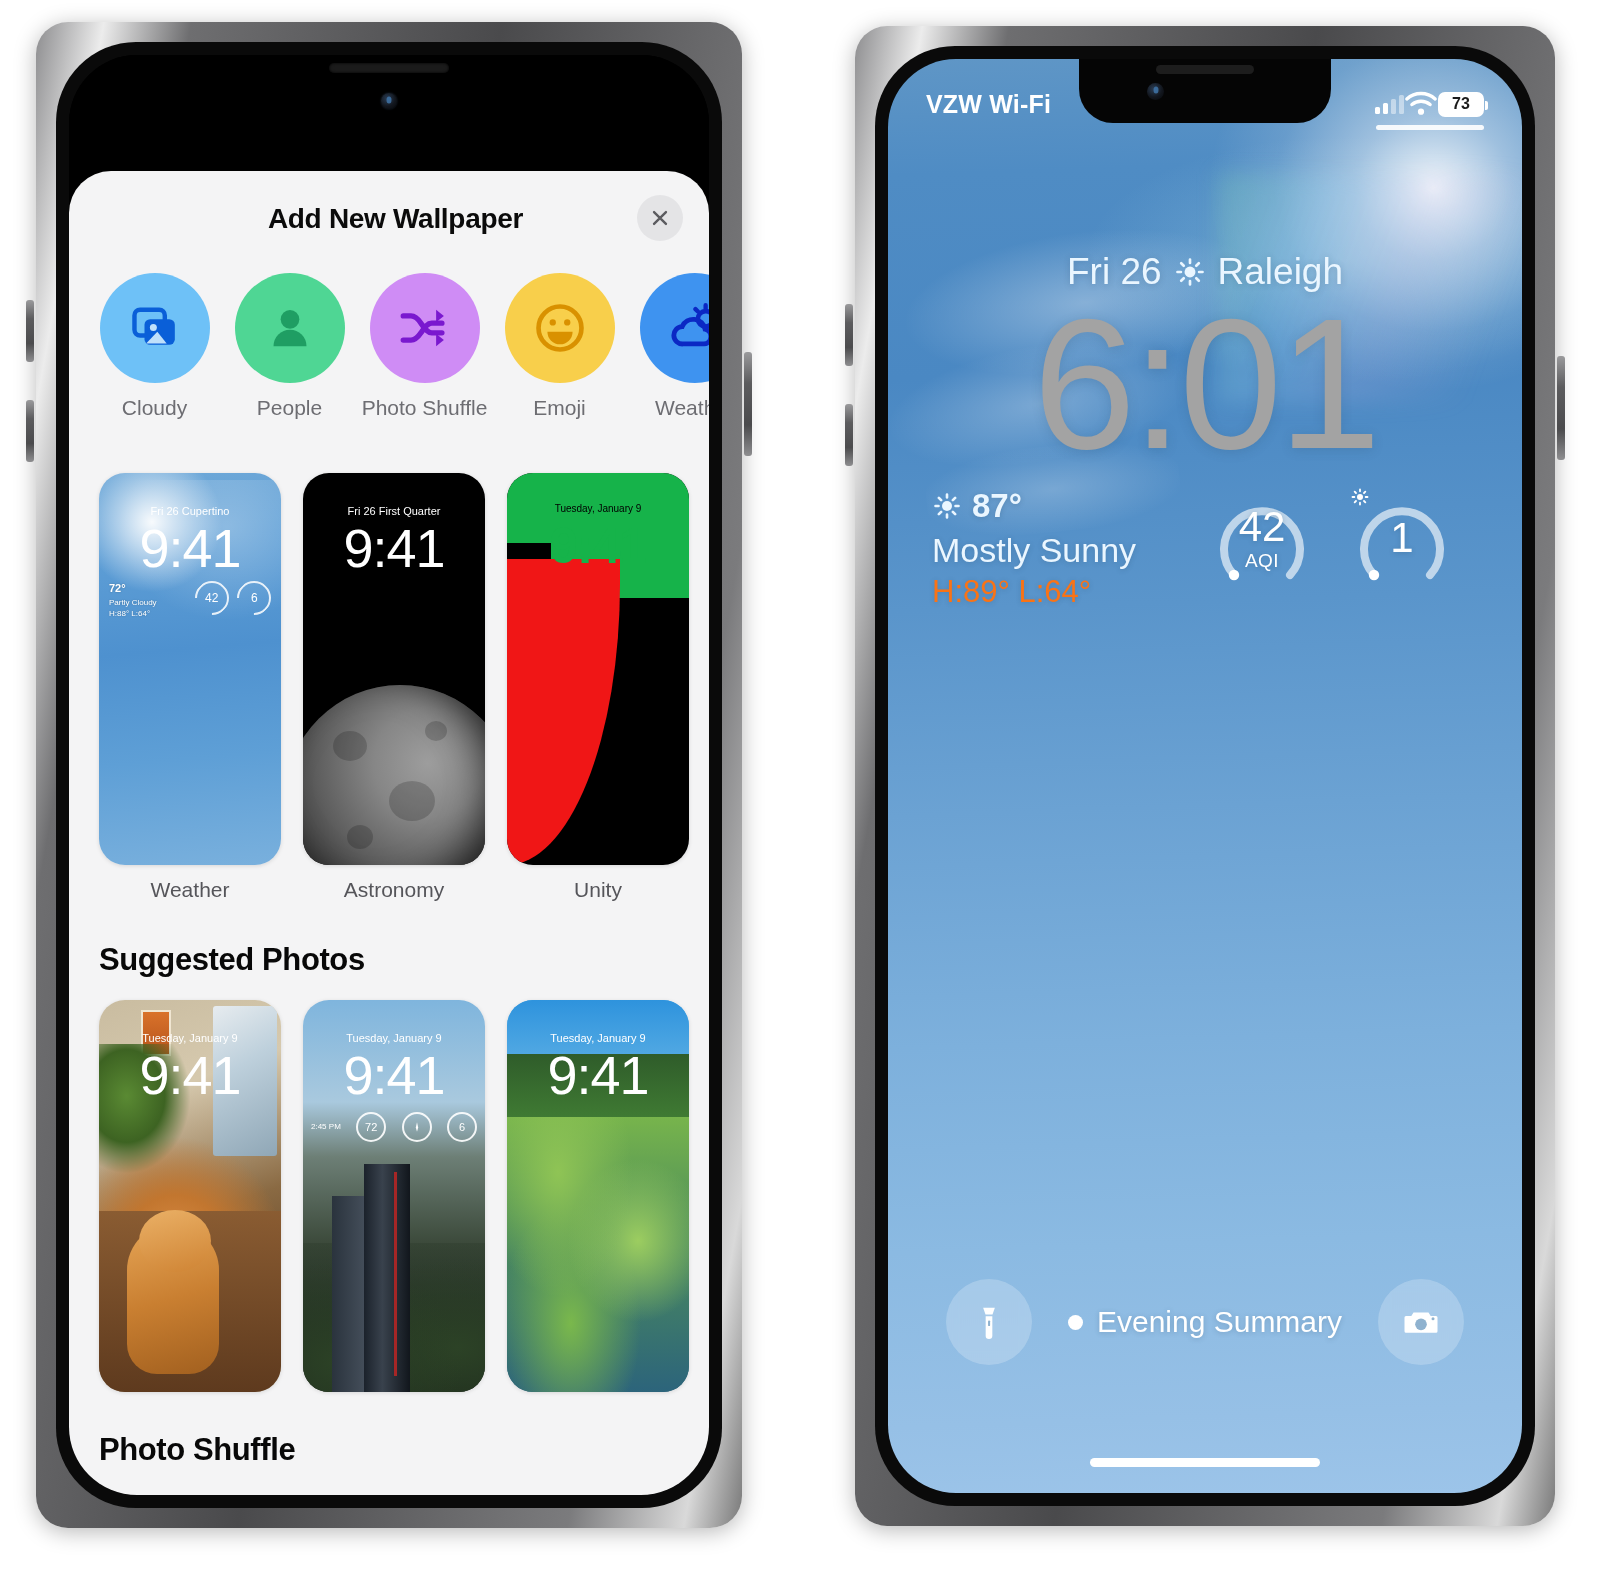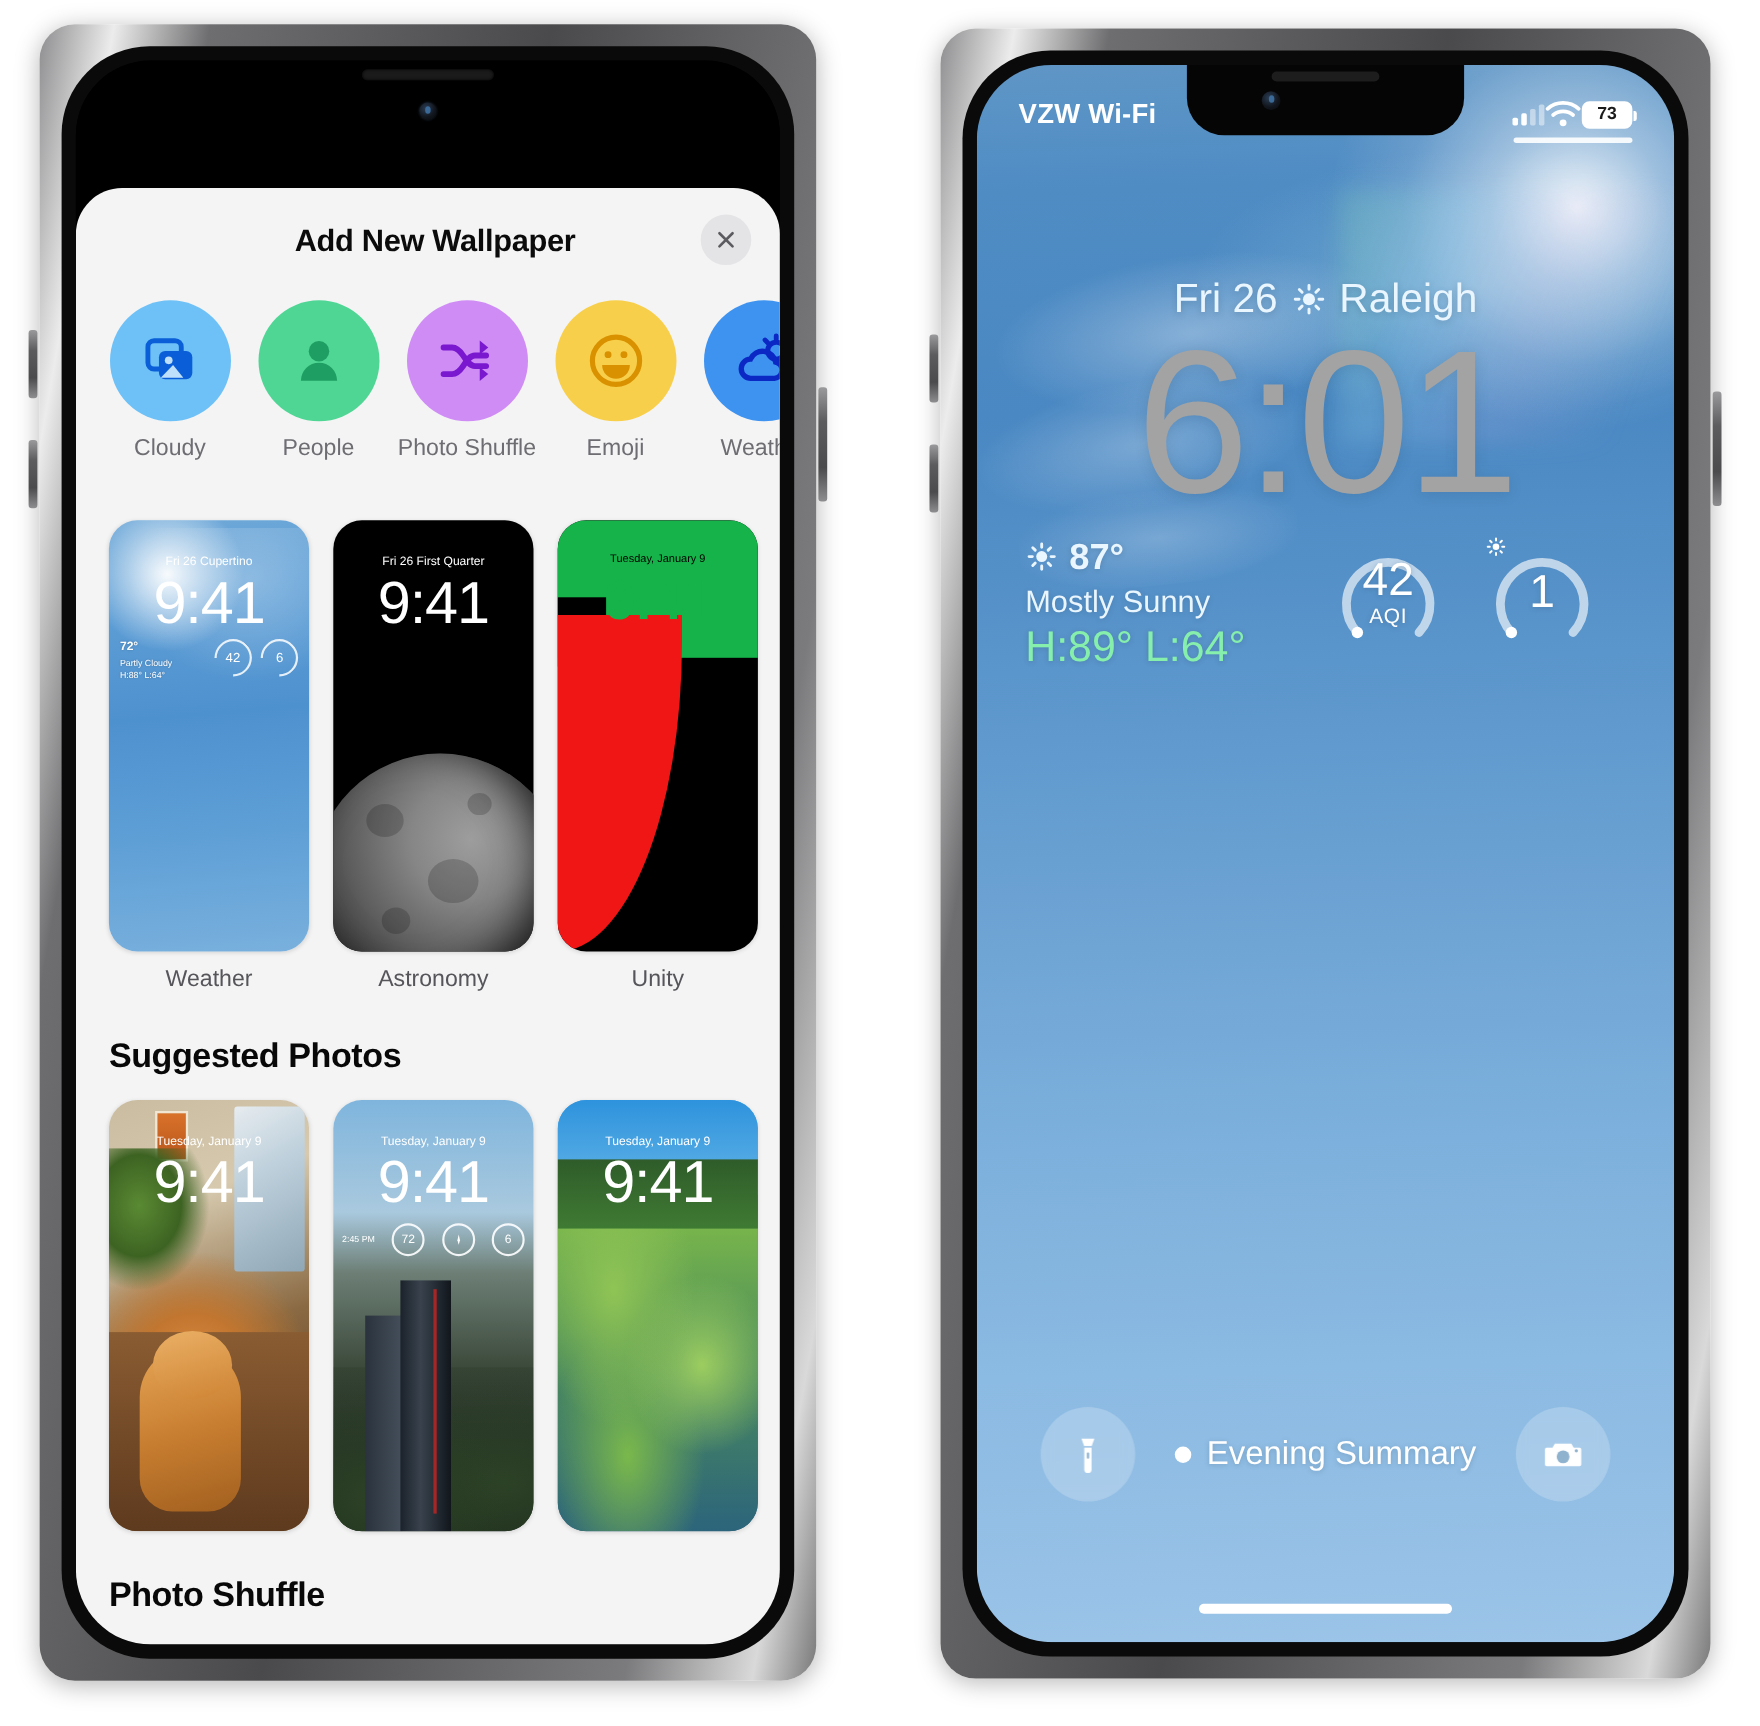--- a/index.html
+++ b/index.html
@@ -281,22 +281,22 @@
     font-size:185px;line-height:1.05;color:#a3a3a3;font-weight:300;
     letter-spacing:-4px; text-shadow:0 2px 12px rgba(40,70,100,.18); z-index:30;
   }
 
   .lock-widgets{
     position:absolute;left:44px;right:56px;top:428px;
     display:flex;align-items:flex-start;justify-content:space-between;z-index:30;
   }
   .wx-block{color:#eaf6ff;text-shadow:0 1px 5px rgba(40,70,100,.25);}
   .wx-line1{font-size:33px;font-weight:600;display:flex;align-items:center;gap:10px;}
-  .wx-line2{font-size:28px;font-weight:400;margin-top:6px;}
-  .wx-line3{font-size:39px;font-weight:400;margin-top:4px;color:#86efac;}
+  .wx-line2{font-size:34px;font-weight:400;margin-top:6px;}
+  .wx-line3{font-size:31px;font-weight:400;margin-top:4px;color:#f97316;}
   .gauges{display:flex;gap:36px;margin-right:12px;}
   .gauge{
     position:relative;width:104px;height:104px;
   }
   .gauge svg{position:absolute;inset:0;}
   .gauge .gval{
     position:absolute;inset:0;display:flex;flex-direction:column;
     align-items:center;justify-content:center;color:#fff;
     text-shadow:0 1px 5px rgba(40,70,100,.25);
   }

